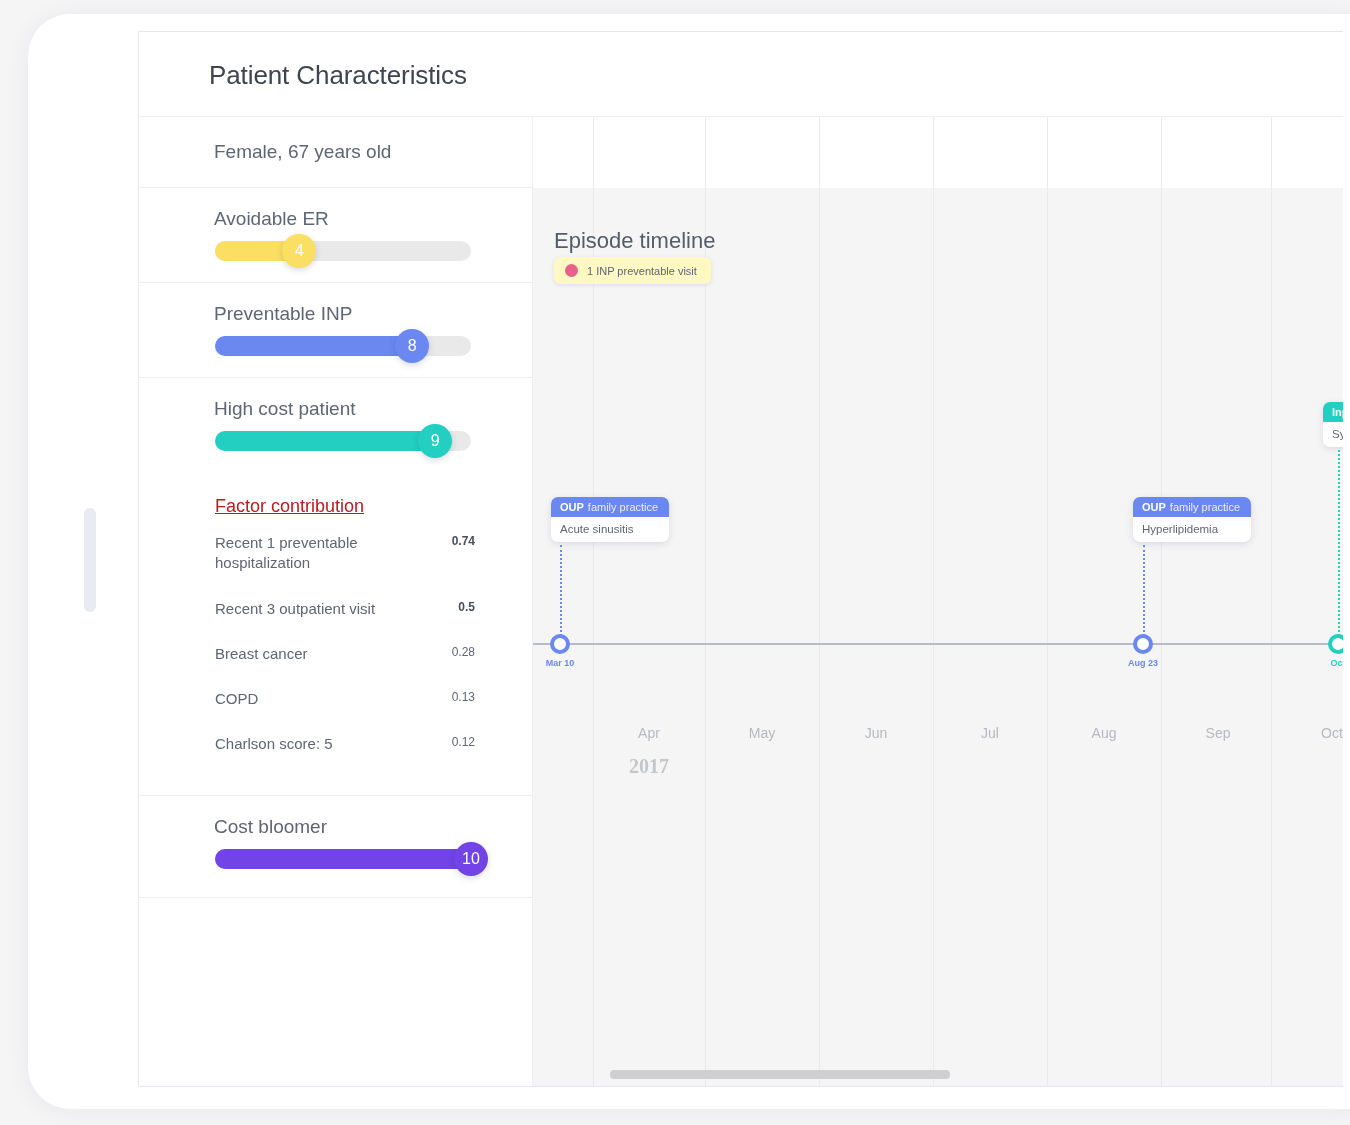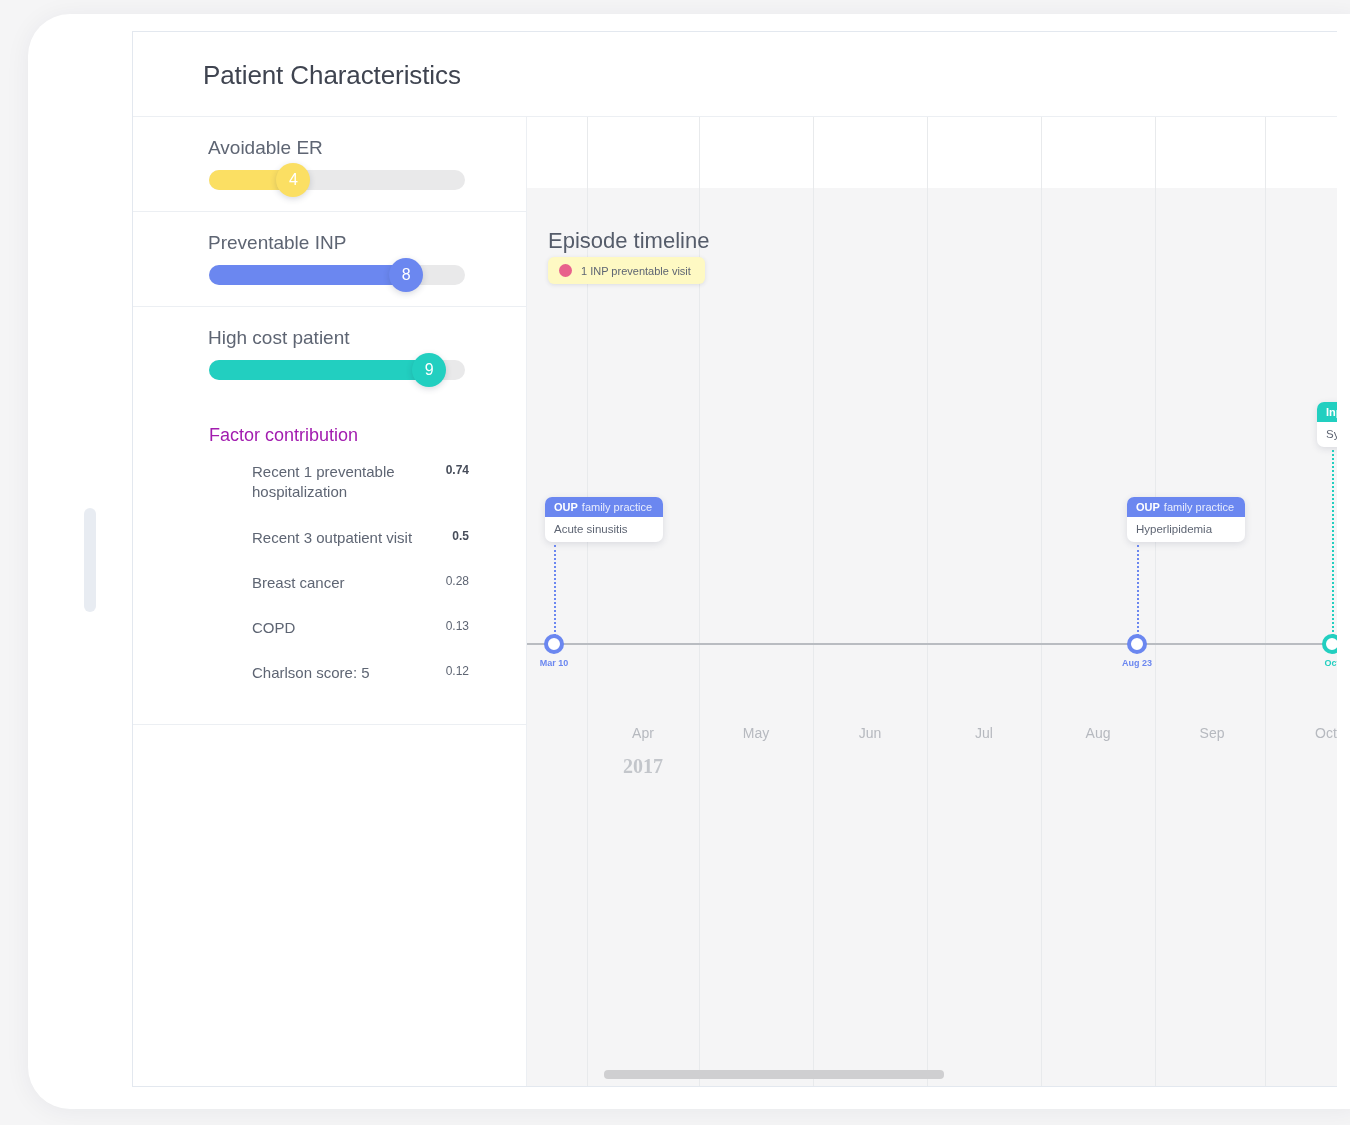--- a/index.html
+++ b/index.html
@@ -41,21 +41,21 @@
     top: 508px;
     width: 12px;
     height: 104px;
     border-radius: 7px;
     background: #e8ecf2;
   }
 
   
   .app-card {
     position: absolute;
-    left: 132px;
+    left: 138px;
     top: 31px;
     width: 1205px;
     height: 1056px;
     background: #ffffff;
     border: 1px solid #e3e8ef;
     border-right: none;
     box-sizing: border-box;
     overflow: hidden;
   }
 
@@ -150,35 +150,35 @@
     justify-content: center;
     box-shadow: 0 2px 6px rgba(40, 50, 80, 0.18);
   }
 
   
   .factor-title {
     position: absolute;
     left: 76px;
     top: 118px;
     font-size: 18px;
-    color: #a21caf;
+    color: #b91c1c;
+    text-decoration: underline;
   }
   .factor-list {
     position: absolute;
     left: 76px;
     top: 155px;
     width: 260px;
   }
   .factor-row {
     position: relative;
     display: flex;
     align-items: flex-start;
     justify-content: space-between;
     margin-bottom: 25px;
-    margin-left: 43px;
   }
   .factor-name {
     font-size: 15px;
     color: #5e6573;
     line-height: 1.35;
     max-width: 165px;
   }
   .factor-value {
     font-size: 12px;
     color: #5e6573;
@@ -345,20 +345,23 @@
   <div class="drag-handle"></div>
 
   <div class="app-card">
 
     <div class="card-header">
       <div class="card-title">Patient Characteristics</div>
     </div>
 
     <div class="left-col">
 
+      <div class="panel demographic">
+        <div class="panel-label">Female, 67 years old</div>
+      </div>
 
       <div class="panel score">
         <div class="panel-label">Avoidable ER</div>
         <div class="bar-wrap" style="top:53px">
           <div class="bar-track"></div>
           <div class="bar-fill" style="width: 33%; background: rgb(251, 223, 99);"></div>
           <div class="bar-knob" style="left: 33%; background: rgb(251, 223, 99);">4</div>
         </div>
       </div>
 
@@ -397,20 +400,28 @@
             <div class="factor-name">COPD</div>
             <div class="factor-value">0.13</div>
           </div>
           <div class="factor-row">
             <div class="factor-name">Charlson score: 5</div>
             <div class="factor-value">0.12</div>
           </div>
         </div>
       </div>
 
+      <div class="panel score-last">
+        <div class="panel-label">Cost bloomer</div>
+        <div class="bar-wrap" style="top:53px">
+          <div class="bar-track"></div>
+          <div class="bar-fill" style="width: 100%; background: rgb(114, 67, 230);"></div>
+          <div class="bar-knob" style="left: 100%; background: rgb(114, 67, 230);">10</div>
+        </div>
+      </div>
 
       <div class="panel empty"></div>
     </div>
 
     <div class="timeline-col">
       <div class="tl-top-white"></div>
       <div class="tl-body"></div>
 
       <div class="gridlines" id="gridlines">
           <div class="gridline" style="left: 60px;"></div>

